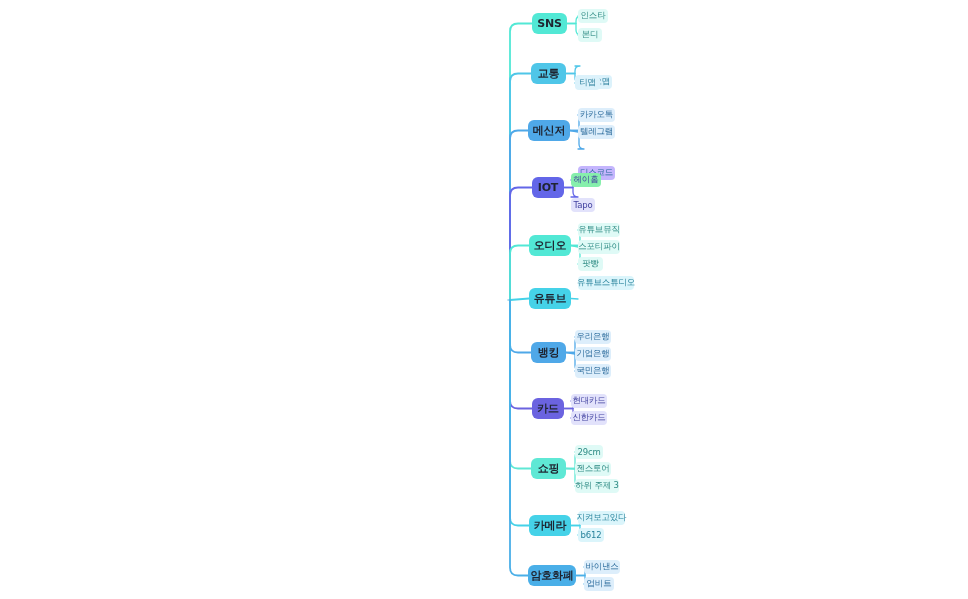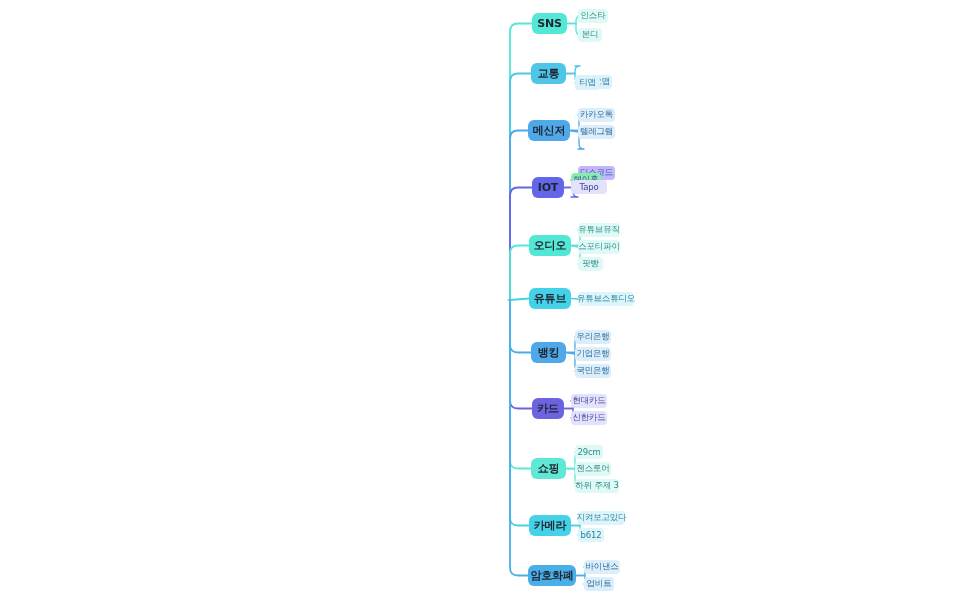--- a/index.html
+++ b/index.html
@@ -111,27 +111,27 @@
     <div class="node leaf-node" style="left: 578px; top: 28px; width: 24px; background: rgb(223, 250, 246); color: rgb(46, 139, 132);">본디</div>
     <div class="node branch-node" style="left: 531px; top: 63px; width: 35px; background: rgb(79, 198, 232);">교통</div>
     <div class="node leaf-node" style="left: 575px; top: 75px; width: 37px; background: rgb(220, 242, 251); color: rgb(42, 126, 155);">카카오맵</div>
     <div class="node leaf-node" style="left: 575px; top: 76px; width: 25px; background: rgb(220, 242, 251); color: rgb(42, 126, 155);">티맵</div>
     <div class="node branch-node" style="left: 528px; top: 120px; width: 42px; background: rgb(79, 168, 232);">메신저</div>
     <div class="node leaf-node" style="left: 578px; top: 108px; width: 37px; background: rgb(221, 238, 251); color: rgb(42, 106, 155);">카카오톡</div>
     <div class="node leaf-node" style="left: 578px; top: 125px; width: 37px; background: rgb(221, 238, 251); color: rgb(42, 106, 155);">텔레그램</div>
     <div class="node leaf-node" style="left: 578px; top: 142px; width: 37px; background: #c4b5fd; color: rgb(42, 106, 155); margin-top: 24px;">디스코드</div>
     <div class="node branch-node" style="left: 532px; top: 177px; width: 32px; background: rgb(99, 102, 232);">IOT</div>
     <div class="node leaf-node" style="left: 571px; top: 173px; width: 30px; background: #86efac; color: rgb(66, 66, 160);">헤이홈</div>
-    <div class="node leaf-node" style="left: 571px; top: 180px; width: 36px; background: rgb(226, 226, 251); color: rgb(66, 66, 160);">Tapo</div>
+    <div class="node leaf-node" style="left: 571px; top: 198px; width: 24px; background: rgb(226, 226, 251); color: rgb(66, 66, 160);">Tapo</div>
     <div class="node branch-node" style="left: 529px; top: 235px; width: 42px; background: rgb(82, 232, 213);">오디오</div>
     <div class="node leaf-node" style="left: 578px; top: 223px; width: 42px; background: rgb(223, 250, 246); color: rgb(46, 139, 132);">유튜브뮤직</div>
     <div class="node leaf-node" style="left: 578px; top: 240px; width: 42px; background: rgb(223, 250, 246); color: rgb(46, 139, 132);">스포티파이</div>
     <div class="node leaf-node" style="left: 578px; top: 257px; width: 25px; background: rgb(223, 250, 246); color: rgb(46, 139, 132);">팟빵</div>
     <div class="node branch-node" style="left: 529px; top: 288px; width: 42px; background: rgb(69, 210, 232);">유튜브</div>
-    <div class="node leaf-node" style="left: 578px; top: 292px; width: 56px; background: rgb(219, 245, 251); color: rgb(39, 130, 155);">유튜브스튜디오</div>
+    <div class="node leaf-node" style="left: 578px; top: 276px; width: 56px; background: rgb(219, 245, 251); color: rgb(39, 130, 155);">유튜브스튜디오</div>
     <div class="node branch-node" style="left: 531px; top: 342px; width: 35px; background: rgb(79, 168, 232);">뱅킹</div>
     <div class="node leaf-node" style="left: 575px; top: 330px; width: 36px; background: rgb(221, 238, 251); color: rgb(42, 106, 155);">우리은행</div>
     <div class="node leaf-node" style="left: 575px; top: 347px; width: 36px; background: rgb(221, 238, 251); color: rgb(42, 106, 155);">기업은행</div>
     <div class="node leaf-node" style="left: 575px; top: 364px; width: 36px; background: rgb(221, 238, 251); color: rgb(42, 106, 155);">국민은행</div>
     <div class="node branch-node" style="left: 532px; top: 398px; width: 32px; background: rgb(107, 99, 224);">카드</div>
     <div class="node leaf-node" style="left: 571px; top: 394px; width: 36px; background: rgb(226, 226, 251); color: rgb(66, 66, 160);">현대카드</div>
     <div class="node leaf-node" style="left: 571px; top: 411px; width: 36px; background: rgb(226, 226, 251); color: rgb(66, 66, 160);">신한카드</div>
     <div class="node branch-node" style="left: 531px; top: 458px; width: 35px; background: rgb(95, 232, 213);">쇼핑</div>
     <div class="node leaf-node" style="left: 575px; top: 445px; width: 28px; background: rgb(223, 250, 246); color: rgb(46, 139, 132);">29cm</div>
     <div class="node leaf-node" style="left: 575px; top: 462px; width: 36px; background: rgb(223, 250, 246); color: rgb(46, 139, 132);">젠스토어</div>

